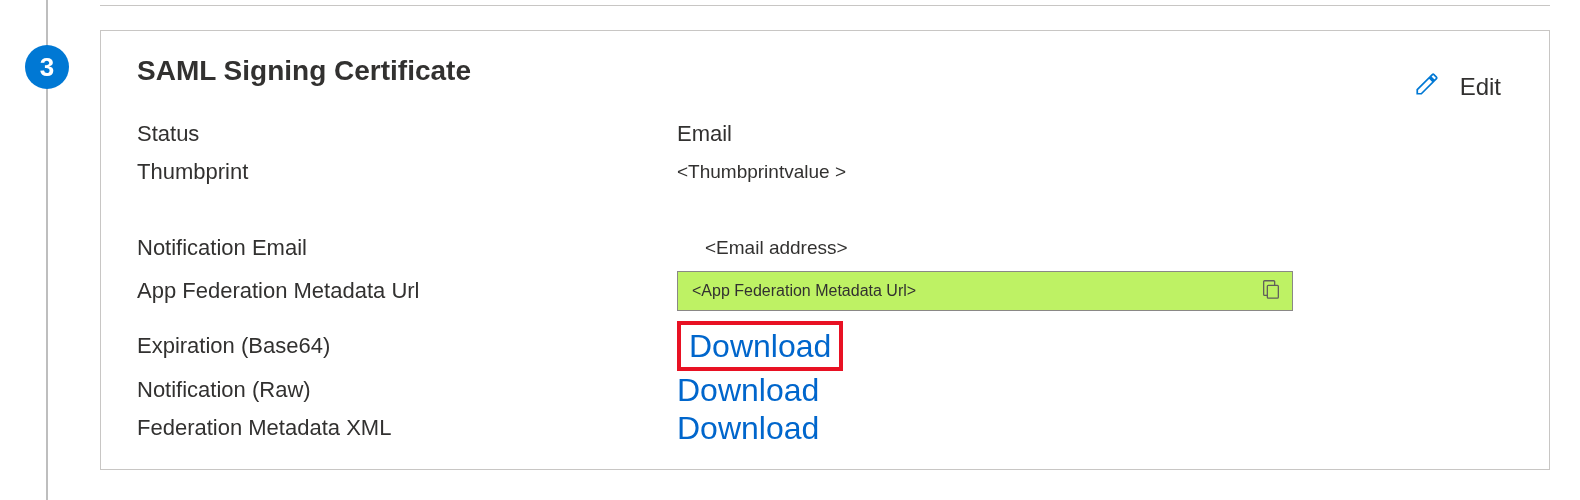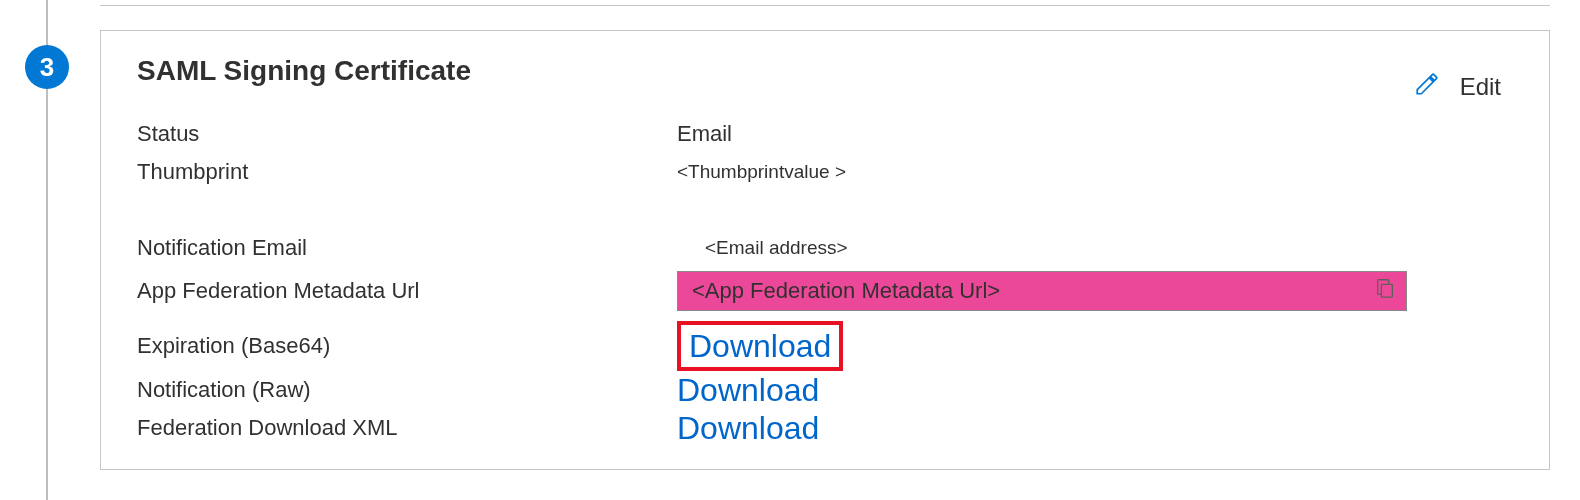--- a/index.html
+++ b/index.html
@@ -87,26 +87,26 @@
   .row-value {
     flex: 1;
     color: #323130;
   }
   .value-small {
     font-size: 19px;
   }
   .url-wrap {
     display: inline-flex;
     align-items: center;
-    width: 730px;
+    width: 616px;
     height: 40px;
     border: 1px solid #8a8886;
-    background: #ec4899;
+    background: #bef264;
     padding: 0 10px 0 14px;
-    font-size: 22px;
+    font-size: 16px;
     color: #323130;
   }
   .url-text { flex: 1; }
   .copy-icon { cursor: pointer; }
   .copy-icon svg { width: 22px; height: 22px; stroke: #605e5c; fill: none; stroke-width: 1.4; }
   .spacer-row { height: 10px; }
   .link {
     color: #0066cc;
     cursor: pointer;
     font-size: 32px;
@@ -181,19 +181,19 @@
         </span>
       </div>
     </div>
     <div class="row">
       <div class="row-label">Notification (Raw)</div>
       <div class="row-value">
         <span class="link">Download</span>
       </div>
     </div>
     <div class="row">
-      <div class="row-label">Federation Download XML</div>
+      <div class="row-label">Federation Metadata XML</div>
       <div class="row-value">
         <span class="link">Download</span>
       </div>
     </div>
   </div>
 </div>
 
 </body></html>

